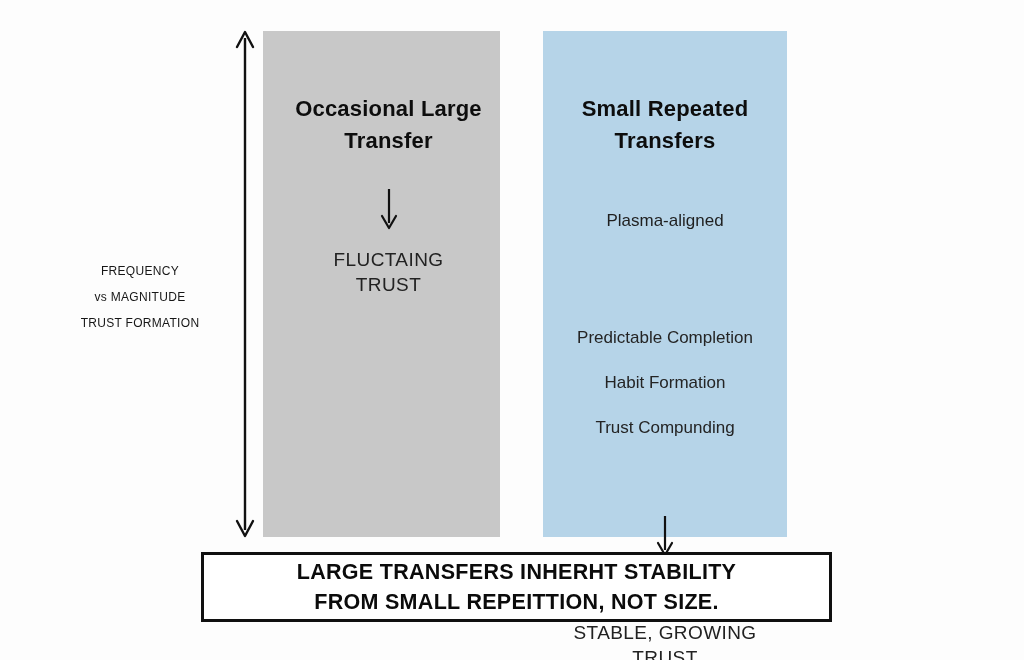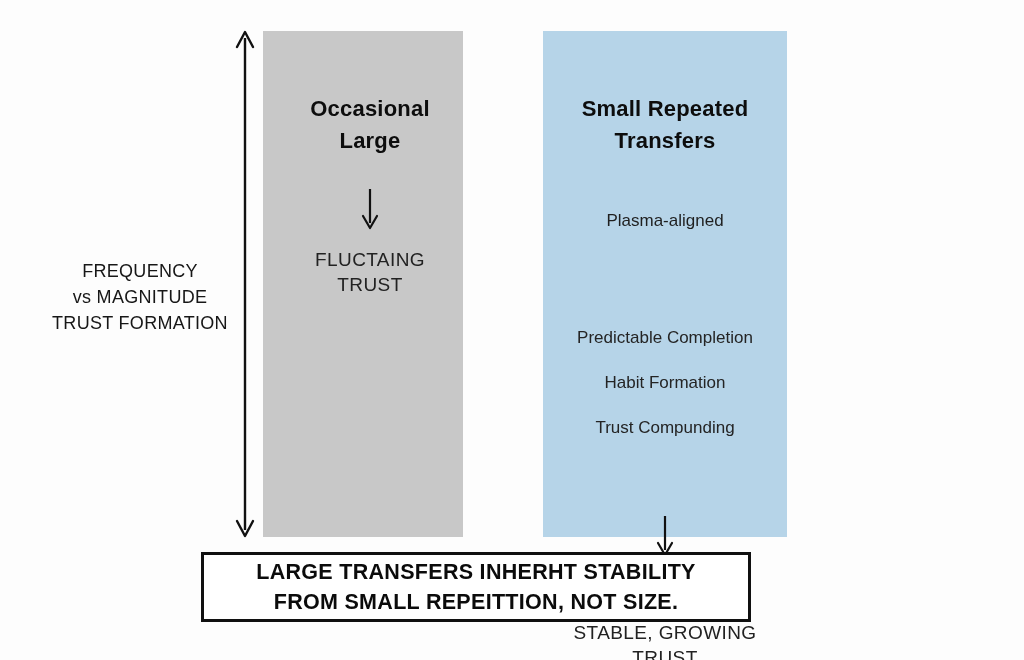--- a/index.html
+++ b/index.html
@@ -22,21 +22,21 @@
     background: #fdfdfd;
   }
 
   
   .axis-label {
     position: absolute;
     left: 42px;
     top: 258px;
     width: 196px;
     text-align: center;
-    font-size: 18px;
+    font-size: 12px;
     line-height: 26px;
     letter-spacing: 0.3px;
     color: #171717;
   }
   .axis-label div { white-space: nowrap; }
 
   
   .vaxis {
     position: absolute;
     left: 232px;
@@ -51,21 +51,21 @@
     top: 31px;
     height: 506px;
     box-sizing: border-box;
     padding: 0 14px;
     display: flex;
     flex-direction: column;
     align-items: center;
   }
   .panel-left {
     left: 263px;
-    width: 200px;
+    width: 237px;
     background: #c8c8c8;
     padding-left: 28px;
   }
   .panel-right {
     left: 543px;
     width: 244px;
     background: #b6d4e8;
     gap: 46px;
   }
 
@@ -120,21 +120,21 @@
   .panel-right .panel-items { margin-top: 46px; }
   .panel-right .panel-item + .panel-item { margin-top: 20px; }
   .panel-right .arrow-down { margin-top: 28px; }
   .panel-right .outcome { margin-top: 12px; margin-bottom: 48px; }
 
   
   .banner {
     position: absolute;
     left: 201px;
     top: 552px;
-    width: 550px;
+    width: 631px;
     height: 70px;
     box-sizing: border-box;
     border: 3px solid #101010;
     background: #ffffff;
     display: flex;
     flex-direction: column;
     align-items: center;
     justify-content: center;
   }
   .banner-line {
@@ -161,20 +161,21 @@
     <svg width="26" height="512" viewBox="0 0 26 512" aria-hidden="true">
       <line x1="13" y1="10" x2="13" y2="502" stroke="#111111" stroke-width="2.4"></line>
       <polyline points="5,19 13,4 21,19" fill="none" stroke="#111111" stroke-width="2.4" stroke-linecap="round" stroke-linejoin="round"></polyline>
       <polyline points="5,493 13,508 21,493" fill="none" stroke="#111111" stroke-width="2.4" stroke-linecap="round" stroke-linejoin="round"></polyline>
     </svg>
   </div>
 
   <div class="panel panel-left">
     <div class="panel-title">
       <div>Occasional Large</div>
+      <div>Transfer</div>
     </div>
 
 
     <div class="arrow-down">
       <svg width="24" height="44" viewBox="0 0 24 44" aria-hidden="true">
         <line x1="12" y1="2" x2="12" y2="36" stroke="#111111" stroke-width="2.2"></line>
         <polyline points="5,29 12,41 19,29" fill="none" stroke="#111111" stroke-width="2.2" stroke-linecap="round" stroke-linejoin="round"></polyline>
       </svg>
     </div>
 

